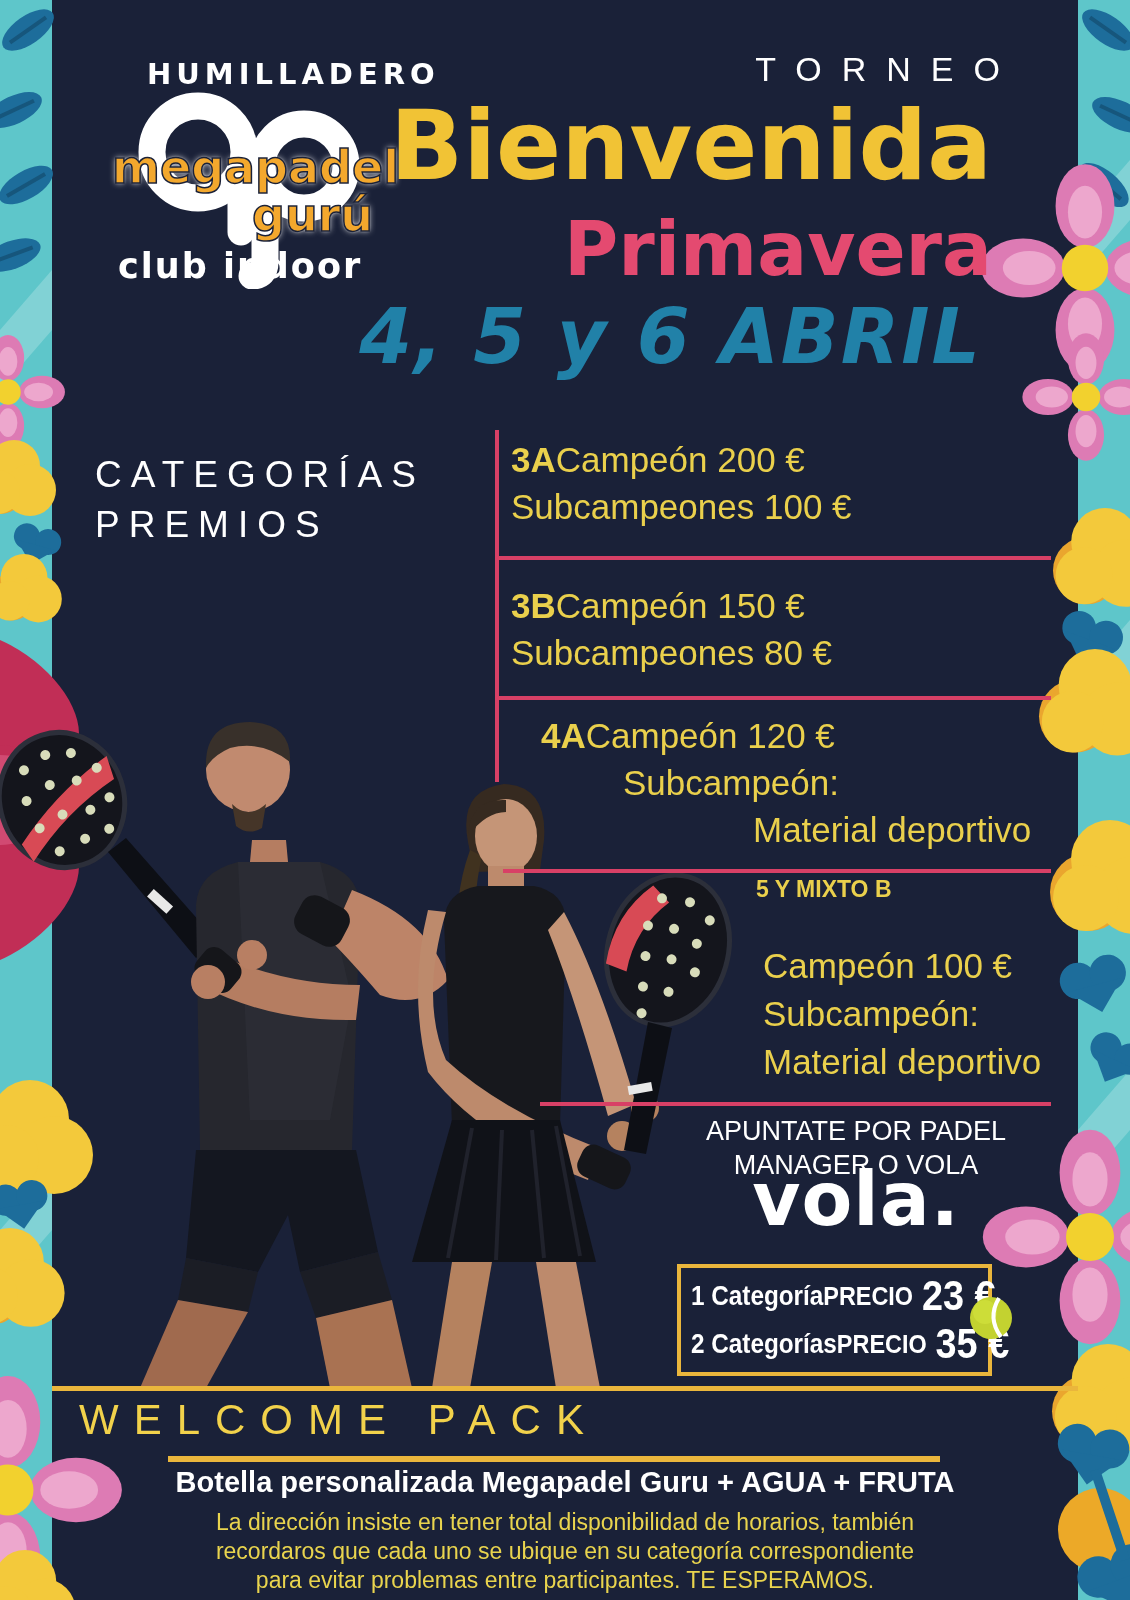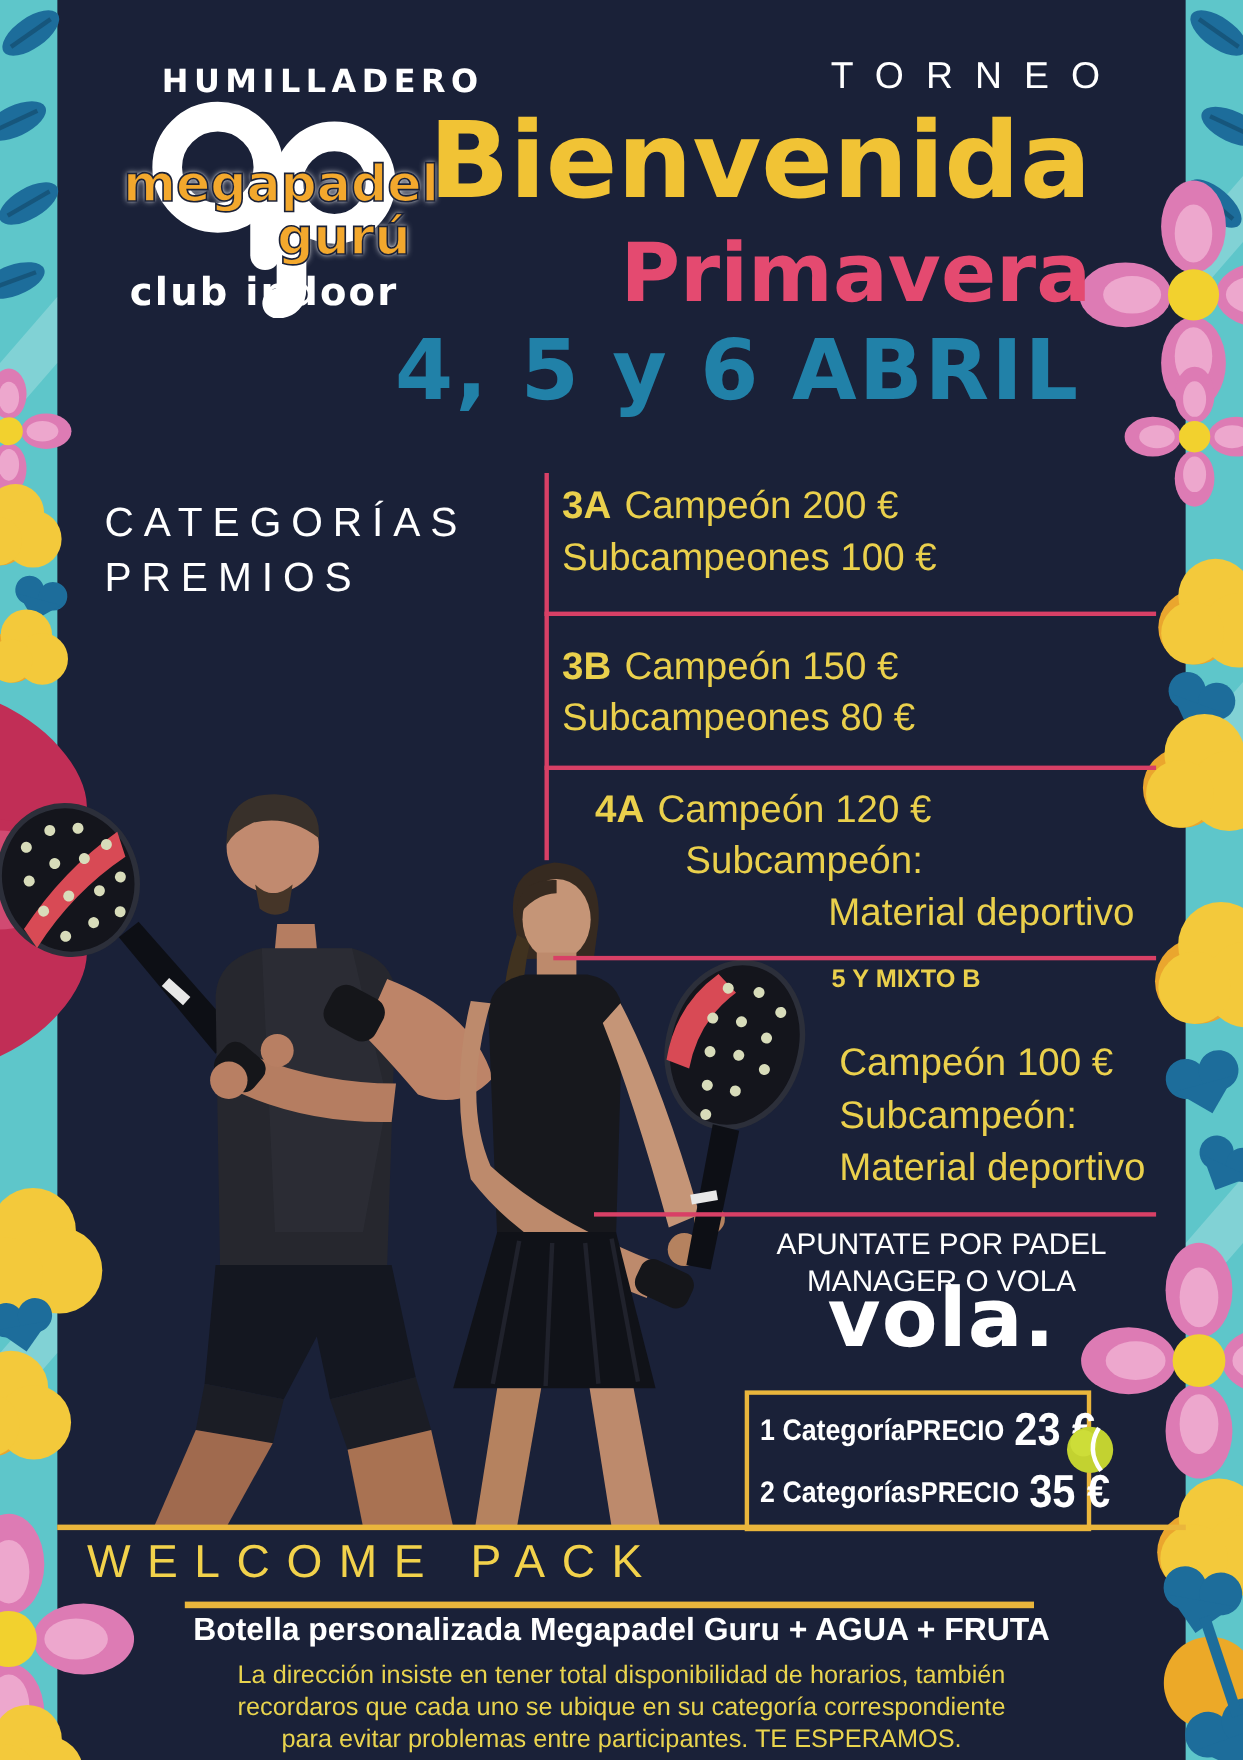--- a/index.html
+++ b/index.html
@@ -16,36 +16,36 @@
               text-shadow:0 0 6px rgba(255,255,255,.85),0 0 2px rgba(255,255,255,.9);}
   .logo-brand1{left:112px;top:140px;}
   .logo-brand2{left:252px;top:188px;}
   .logo-club{left:118px;top:246px;font-size:35px;font-weight:bold;color:#fff;letter-spacing:2px;
              font-family:"DejaVu Sans",sans-serif;}
   
   .t-torneo{top:50px;right:130px;font-size:34px;letter-spacing:20px;margin-right:-20px;color:#fff;font-weight:500;}
   .t-bien{top:90px;right:138px;font-size:96px;font-weight:bold;color:#f1c335;font-family:"DejaVu Sans",sans-serif;}
   .t-prim{top:206px;right:138px;font-size:74px;font-weight:bold;color:#e44a70;font-family:"DejaVu Sans",sans-serif;}
   .t-abril{top:292px;right:148px;font-size:76px;font-weight:800;color:#2181a8;letter-spacing:2px;
-           font-family:"DejaVu Sans",sans-serif;}
+           font-family:"DejaVu Sans",sans-serif;font-style:italic;}
   
   .cat-h{left:95px;top:450px;font-size:37px;letter-spacing:9px;color:#fff;line-height:50px;font-weight:500;}
   
   .gold{color:#ead04c;font-size:35px;line-height:47px;}
-  .plbl{font-weight:bold;margin-right:12px;}
+  .plbl{font-weight:bold;}
   .pink-line{background:#d84066;}
   .mixto{left:756px;top:876px;font-size:23px;font-weight:bold;color:#ead04c;}
   .ind1{margin-left:82px;}
   .ind2{margin-left:212px;}
   
   .signup{left:640px;top:1114px;width:432px;text-align:center;font-size:27px;color:#fff;line-height:34px;}
   .vola{left:640px;top:1156px;width:432px;text-align:center;font-size:74px;font-weight:bold;color:#fff;
         font-family:"DejaVu Sans",sans-serif;letter-spacing:1px;}
   
-  .pricebox{left:677px;top:1264px;width:315px;height:128px;border:4px solid #eab63c;box-sizing:border-box;
+  .pricebox{left:677px;top:1264px;width:315px;height:112px;border:4px solid #eab63c;box-sizing:border-box;
             display:flex;flex-direction:column;justify-content:space-around;padding:4px 10px;}
   .price-row{display:flex;align-items:center;width:108%;transform:scaleX(0.9);transform-origin:0 50%;
              color:#fff;white-space:nowrap;}
   .pr-cat{font-size:27px;font-weight:bold;}
   .pr-lbl{font-size:26px;font-weight:bold;margin-left:auto;margin-right:10px;}
   .pr-val{font-size:42px;font-weight:bold;}
   
   .yline{left:52px;top:1386px;width:1026px;height:5px;background:#eab63c;}
   .welcome{left:64px;top:1396px;width:1026px;text-align:left;font-size:42px;letter-spacing:15px;
            padding-left:15px;box-sizing:border-box;color:#f2d24b;font-weight:500;}

